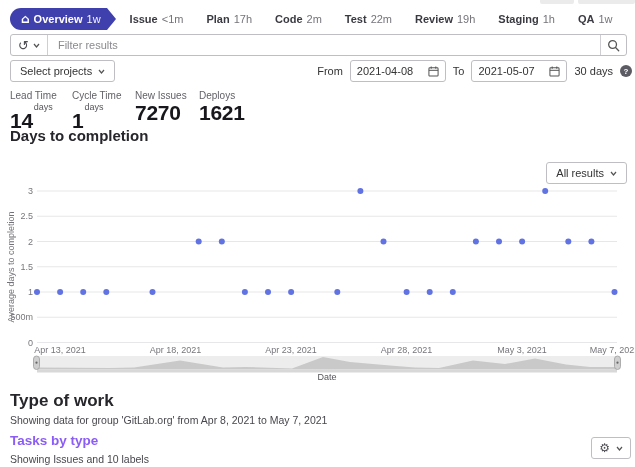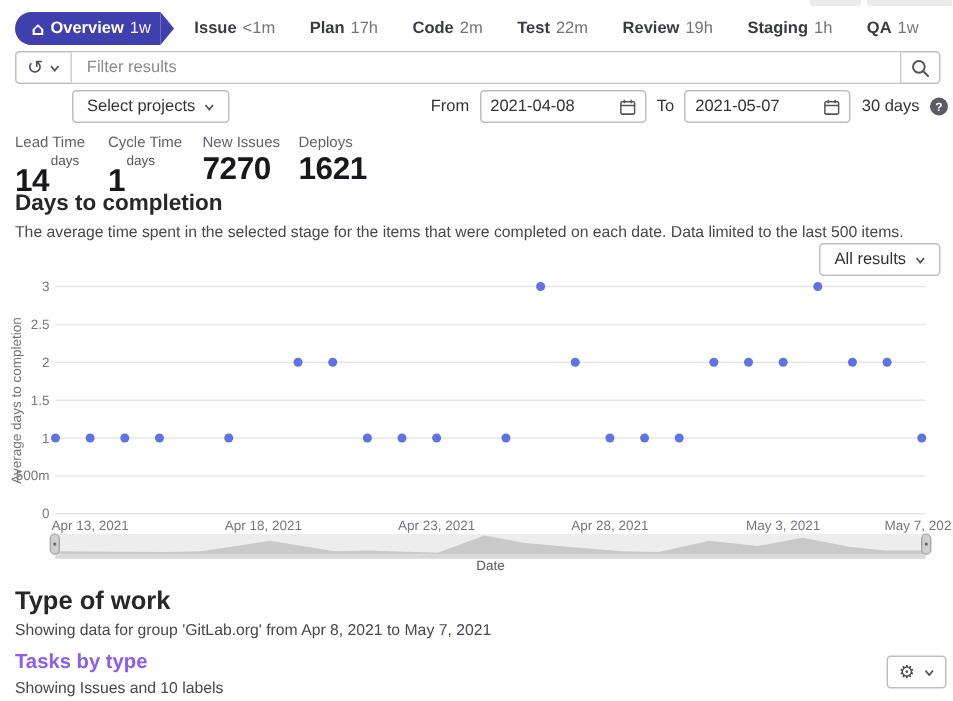--- a/index.html
+++ b/index.html
@@ -33,23 +33,23 @@
   .history-glyph { font-family:"DejaVu Sans",sans-serif; font-size:13px; color:#4e4e54; line-height:1; }
   .filter-input { flex:1; border:none; outline:none; font-size:11px; padding:0 10px; color:#333;
     font-family:"Liberation Sans",sans-serif; }
   .filter-input::placeholder { color:#8a8a90; }
   .fb-search { width:26px; display:flex; align-items:center; justify-content:center;
     border-left:1px solid #cfcfd3; cursor:pointer; }
 
   
   .btn { display:inline-flex; align-items:center; gap:6px; background:#fff;
     border:1px solid #bfbfc3; border-radius:3px; font-size:11px; color:#333; padding:4px 9px; cursor:pointer; }
-  #select-projects { position:absolute; top:60px; left:10px;margin-left:38px; }
+  #select-projects { position:absolute; top:60px; left:10px; }
   .daterange { position:absolute; top:60px; right:3px; display:flex; align-items:center; gap:7px; font-size:11px; }
-  .date-box { display:flex; align-items:center; justify-content:space-between; width:111px;
+  .date-box { display:flex; align-items:center; justify-content:space-between; width:96px;
     border:1px solid #bfbfc3; border-radius:3px; padding:4px 6px; background:#fff; cursor:pointer; }
   .qicon { width:12px; height:12px; border-radius:50%; background:#5c5b63; color:#fff;
     font-size:8px; font-weight:700; display:flex; align-items:center; justify-content:center; }
 
   
   .metric { position:absolute; top:90px; }
   .metric .mlabel { font-size:10px; color:#626168; margin-bottom:1px; white-space:nowrap; }
   .metric .mrow { display:flex; align-items:flex-end; }
   .metric .mvalue { font-size:21px; font-weight:700; color:#17171c; line-height:1.05; letter-spacing:-.3px; }
   .metric .munit { font-size:9px; color:#57565c; margin-left:1px; margin-bottom:20px; }
@@ -191,21 +191,20 @@
   </div>
   <div class="metric" id="metric-3">
     <div class="mlabel">Deploys</div>
     <div class="mrow">
         <span class="mvalue">1621</span>
         <span class="munit"></span>
       </div>
   </div>
 
   <h2 id="dtc-title">Days to completion</h2>
-  <div id="dtc-desc">The average time spent in the selected stage for the items that were completed on each date. Data limited to the last 500 items.</div>
   <div class="btn" id="all-stages-btn">
     <span>All results</span>
     <span class="chev">
       <svg width="7" height="5" viewBox="0 0 7 5">
           <polyline points="1,1 3.5,4 6,1" fill="none" stroke="#555" stroke-width="1.2"></polyline>
         </svg>
     </span>
   </div>
 
   <svg id="chart-svg" width="635" height="205" viewBox="0 0 635 205">

